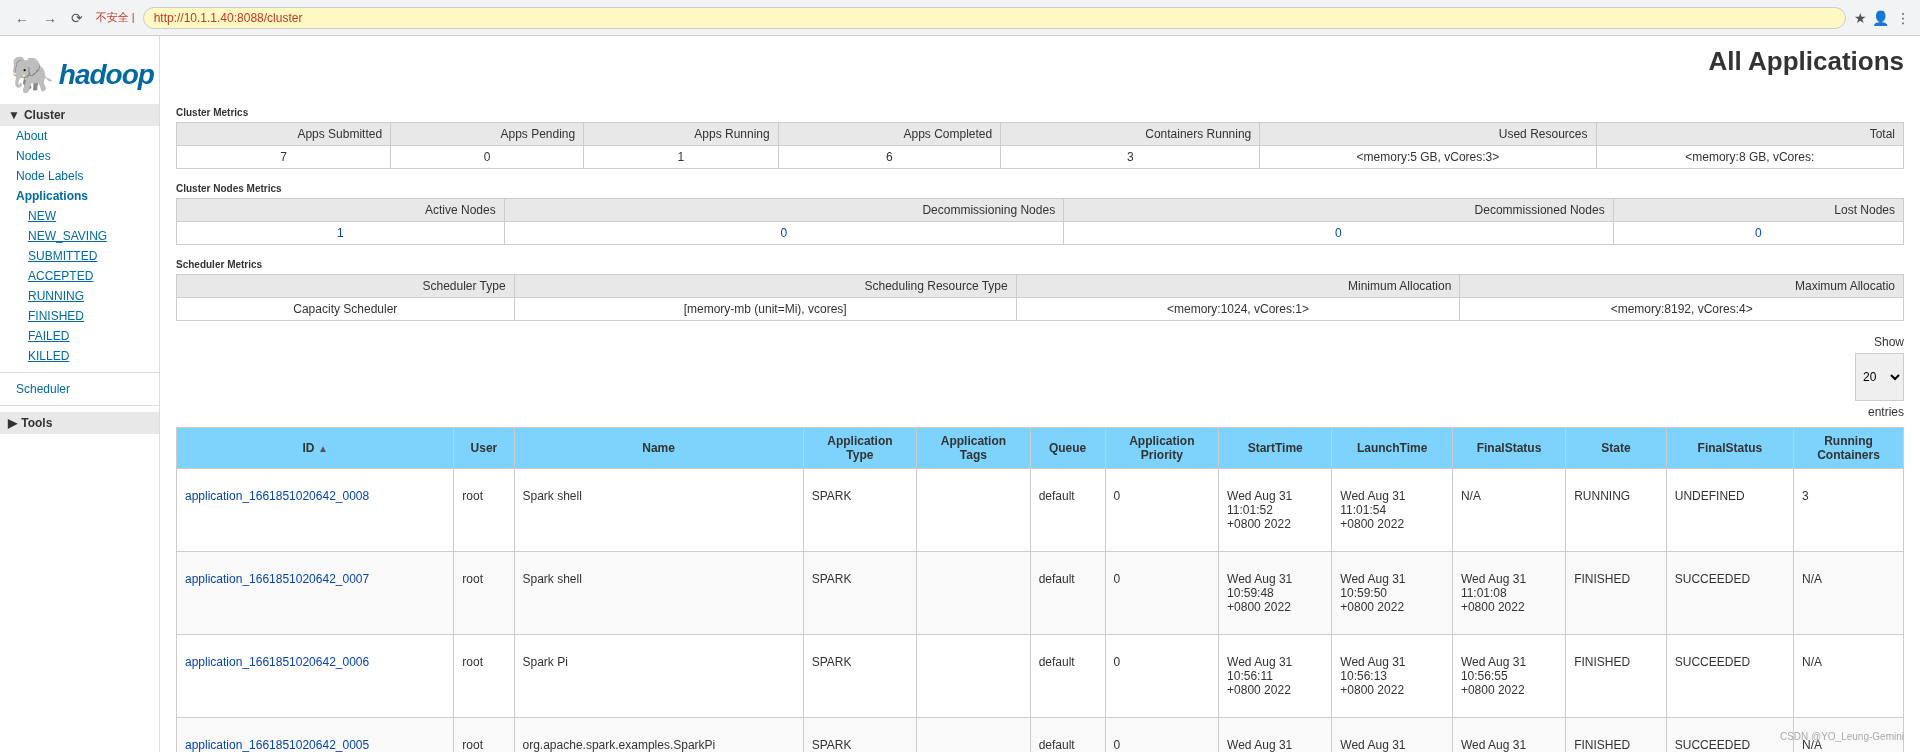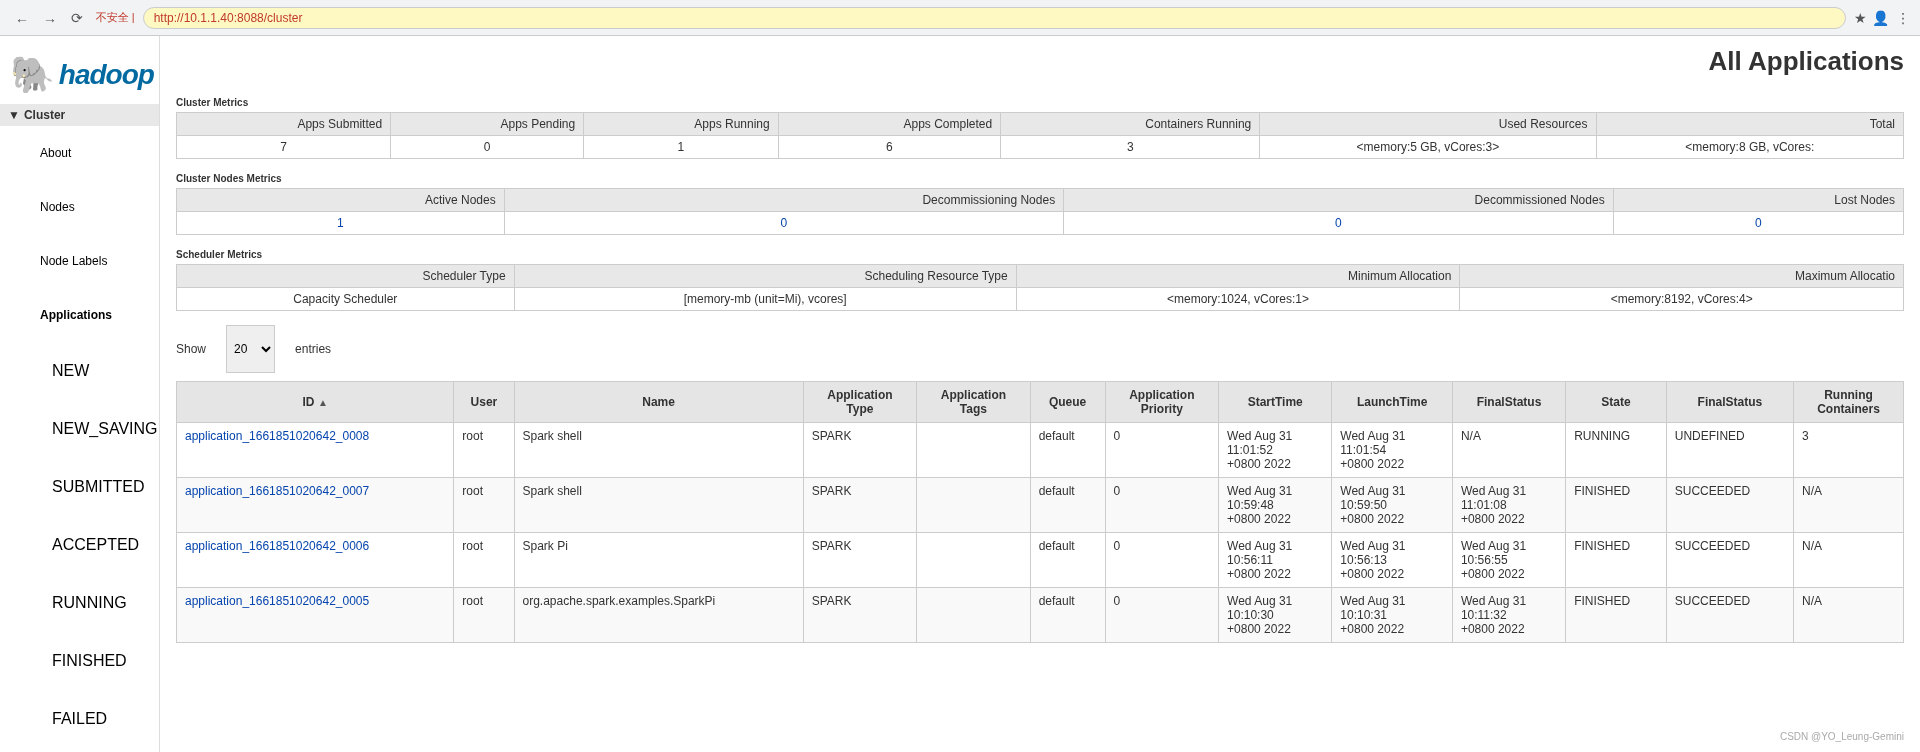--- a/index.html
+++ b/index.html
@@ -23,53 +23,53 @@
 
     
     .sidebar {
       width: 160px; min-width: 160px; background: #fff; border-right: 1px solid #ddd;
       padding: 10px 0; font-size: 12px;
     }
     .sidebar-section-title {
       background: #e8e8e8; padding: 4px 8px; font-weight: bold; cursor: pointer;
       display: flex; align-items: center; gap: 4px;
     }
-    .sidebar-link { display: block; padding: 20px 16px; color: #000000; text-decoration: none; margin-left: 24px; }
-    .sidebar-link.sub { padding-left: 28px; font-size: 16px; }
+    .sidebar-link { display: block; padding: 3px 16px; color: #0369a1; text-decoration: none; }
+    .sidebar-link.sub { padding-left: 28px; font-size: 12px; text-decoration: underline; }
     .sidebar-link.active { font-weight: bold; }
     .sidebar-divider { height: 1px; background: #ddd; margin: 6px 0; }
 
     
     .main-content { flex: 1; padding: 10px 16px; overflow-x: auto; }
 
     
-    .page-title { text-align: right; font-size: 26px; font-weight: bold; margin-bottom: 20px; }
+    .page-title { text-align: right; font-size: 26px; font-weight: bold; margin-bottom: 30px; }
 
     
     .metrics-section { margin-bottom: 14px; }
     .metrics-section-title { font-size: 10px; font-weight: bold; margin-bottom: 4px; }
     .metrics-table { width: 100%; border-collapse: collapse; font-size: 12px; }
     .metrics-table th {
       background: #e8e8e8; border: 1px solid #ccc; padding: 4px 8px; text-align: right; font-weight: normal;
     }
     .metrics-table td {
       border: 1px solid #ccc; padding: 4px 8px; text-align: center;
     }
 
     
-    .show-entries { margin: 8px 0; font-size: 12px; display: flex; align-items: center; gap: 20px; }
+    .show-entries { margin: 8px 0; font-size: 12px; display: flex; align-items: flex-end; gap: 4px; flex-direction: column; }
     .show-entries select { font-size: 12px; border: 1px solid #ccc; padding: 15px 3px; }
 
     
     .apps-table { width: 100%; border-collapse: collapse; font-size: 12px; }
-    .apps-table thead tr { background: #e5e5e5; }
+    .apps-table thead tr { background: #7dd3fc; }
     .apps-table th {
       border: 1px solid #ccc; padding: 6px 8px; text-align: center; font-weight: bold; vertical-align: middle;
     }
-    .apps-table td { border: 1px solid #ccc; padding: 6px 8px; vertical-align: top; }
+    .apps-table td { border: 1px solid #ccc; padding: 20px 8px; vertical-align: top; }
     .apps-table tbody tr:nth-child(even) { background: #f9f9f9; }
     .app-link { color: #0645ad; text-decoration: none; }
     .sort-icon { font-size: 10px; color: #555; }
 
     
     .logo-area { display: flex; align-items: center; padding: 8px 10px; }
     .hadoop-logo { font-size: 28px; font-weight: bold; font-style: italic; color: #0369a1; letter-spacing: -1px; }
     .hadoop-elephant { font-size: 36px; margin-right: 4px; }
   </style>
 </head>

